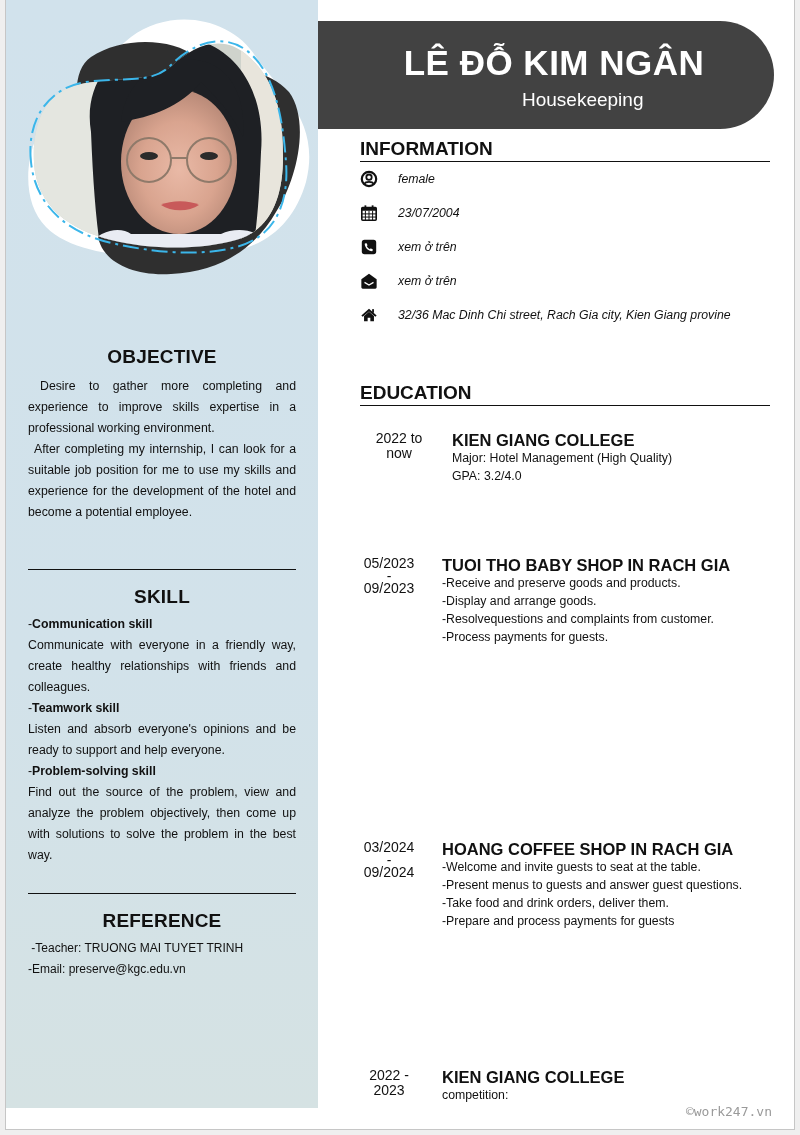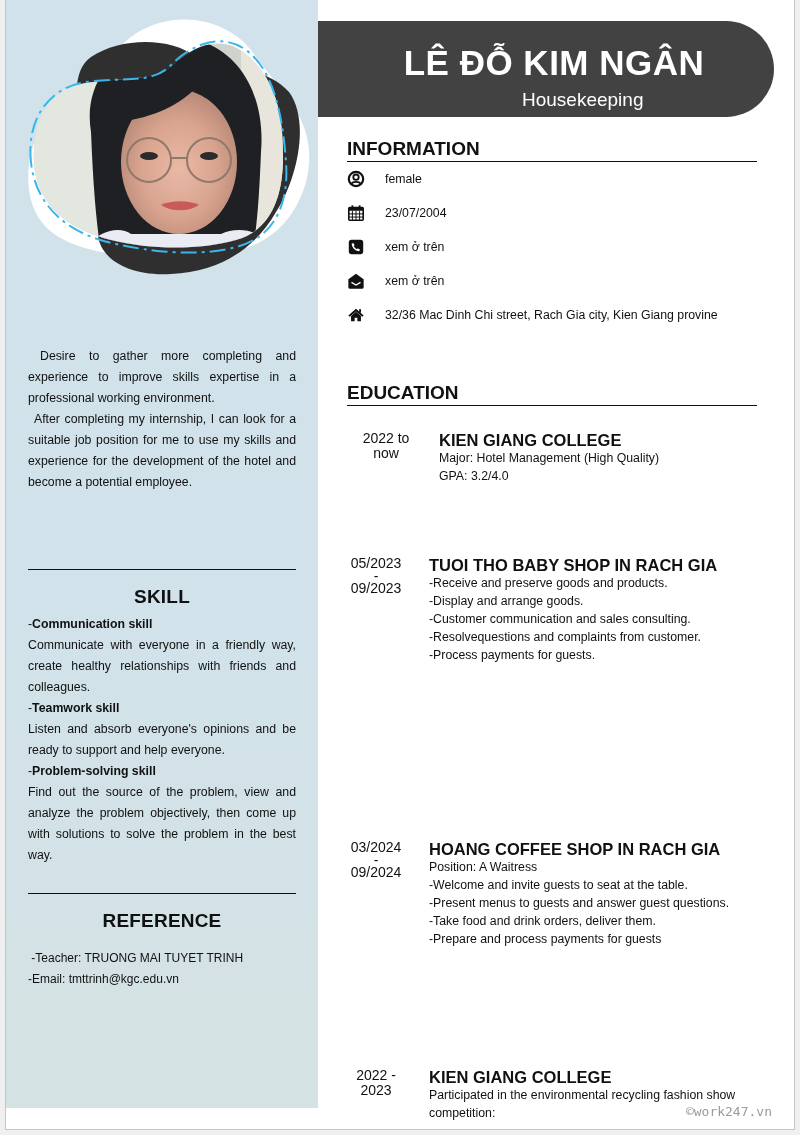--- a/index.html
+++ b/index.html
@@ -27,38 +27,38 @@
   }
   .side-para { font-size: 12.3px; line-height: 21px; text-align: justify; color: #111; }
   .indent { text-indent: 6px; }
   .side-rule { position: absolute; left: 22px; width: 268px; height: 1px; background: #111; }
   .skill-name { font-size: 12.3px; line-height: 21px; font-weight: bold; }
   .skill-name .dash { font-weight: normal; }
   .ref-line { font-size: 12px; line-height: 21px; }
 
   
   .header {
-    position: absolute; left: 312px; top: 21px; width: 456px; height: 96px;
+    position: absolute; left: 312px; top: 21px; width: 456px; height: 108px;
     background: #424242; border-radius: 0 60px 60px 0;
   }
   .header .name {
     position: absolute; left: 0; right: 0; top: 22px; text-align: center;
     color: #fff; font-weight: bold; font-size: 35px; letter-spacing: 0.5px; padding-left: 16px;
   }
   .header .role {
     position: absolute; left: 204px; top: 68px; color: #fff; font-size: 19px;
   }
 
   
-  .main-section { position: absolute; left: 341px; width: 410px; }
+  .main-section { position: absolute; left: 354px; width: 410px; }
   .main-title {
     font-weight: bold; font-size: 19px; color: #111; padding-bottom: 1px;
     border-bottom: 1.5px solid #111;
   }
-  .info-row { position: relative; height: 34px; display: flex; align-items: center; }
+  .info-row { position: relative; height: 34px; display: flex; align-items: center; font-style: italic; }
   .info-icon { width: 18px; height: 18px; display: inline-flex; align-items: center; justify-content: center; }
   .info-icon svg { width: 18px; height: 18px; }
   .info-text { position: absolute; left: 38px; font-size: 12.3px; color: #111; }
 
   .entry { position: relative; }
   .entry .date {
     position: absolute; left: 0; width: 58px; text-align: center;
     font-size: 14px; line-height: 15px; color: #111;
   }
   .entry .body { position: absolute; left: 82px; width: 330px; }
@@ -115,20 +115,21 @@
           <path d="M140 193 C 150 188, 168 188, 178 193 C 168 200, 150 200, 140 193 Z" fill="#c85a5a"></path>
 
           <path d="M60 240 C 80 215, 100 215, 110 222 L 200 222 C 215 215, 240 215, 255 240 Z" fill="#e9ecf3"></path>
         </g>
 
         <path d="M10 150 C 5 105, 30 75, 65 70 C 100 65, 130 72, 148 55 C 170 32, 200 20, 225 38 C 255 60, 262 110, 265 150 C 268 190, 255 225, 215 235 C 180 245, 130 240, 95 232 C 55 224, 15 200, 10 150 Z" fill="none" stroke="#3bb6ea" stroke-width="2" stroke-dasharray="16 5 3 5"></path>
       </svg>
     </div>
 
     <div class="side-section" style="top:346px;">
+      <div class="side-title">OBJECTIVE</div>
       <p class="side-para indent" style="text-indent:12px;">Desire to gather more completing and experience to improve skills expertise in a professional working environment.</p>
       <p class="side-para indent">After completing my internship, I can look for a suitable job position for me to use my skills and experience for the development of the hotel and become a potential employee.</p>
     </div>
 
     <div class="side-rule" style="top:569px;"></div>
 
     <div class="side-section" style="top:586px;">
       <div class="side-title" style="margin-bottom:6px;">SKILL</div>
 
       <div class="skill-name"><span class="dash">-</span><span>Communication skill</span></div>
@@ -137,23 +138,23 @@
       <div class="skill-name"><span class="dash">-</span><span>Teamwork skill</span></div>
       <p class="side-para">Listen and absorb everyone's opinions and be ready to support and help everyone.</p>
 
       <div class="skill-name"><span class="dash">-</span><span>Problem-solving skill</span></div>
       <p class="side-para">Find out the source of the problem, view and analyze the problem objectively, then come up with solutions to solve the problem in the best way.</p>
     </div>
 
     <div class="side-rule" style="top:893px;"></div>
 
     <div class="side-section" style="top:910px;">
-      <div class="side-title" style="margin-bottom:16px;text-align:center;">REFERENCE</div>
+      <div class="side-title" style="margin-bottom:6px;text-align:center;">REFERENCE</div>
       <div class="ref-line" style="white-space:pre;"> -Teacher: TRUONG MAI TUYET TRINH</div>
-      <div class="ref-line">-Email: tmttrinh@kgc.edu.vn</div>
+      <div class="ref-line">-Email: preserve@kgc.edu.vn</div>
     </div>
   </div>
 
   <div class="header">
     <div class="name">LÊ ĐỖ KIM NGÂN</div>
     <div class="role">Housekeeping</div>
   </div>
 
   <div class="main-section" style="top:138px;">
     <div class="main-title">INFORMATION</div>
@@ -231,50 +232,47 @@
     <div class="entry" style="top:20px; height:130px;">
       <div class="date">
         <div>05/2023</div>
         <div style="line-height:10px; height:10px;">-</div>
         <div>09/2023</div>
       </div>
       <div class="body">
         <div class="org">TUOI THO BABY SHOP IN RACH GIA</div>
         <div class="line">-Receive and preserve goods and products.</div>
         <div class="line">-Display and arrange goods.</div>
-        <div class="line">-Customer communication and sales consulting.</div>
         <div class="line">-Resolvequestions and complaints from customer.</div>
         <div class="line">-Process payments for guests.</div>
       </div>
     </div>
 
     <div class="entry" style="top:174px; height:110px;">
       <div class="date">
         <div>03/2024</div>
         <div style="line-height:10px; height:10px;">-</div>
         <div>09/2024</div>
       </div>
       <div class="body">
         <div class="org">HOANG COFFEE SHOP IN RACH GIA</div>
-        <div class="line">Position: A Waitress</div>
         <div class="line">-Welcome and invite guests to seat at the table.</div>
         <div class="line">-Present menus to guests and answer guest questions.</div>
         <div class="line">-Take food and drink orders, deliver them.</div>
         <div class="line">-Prepare and process payments for guests</div>
       </div>
     </div>
 
     <div class="entry" style="top:292px; height:100px;">
       <div class="date" style="left:0;">
         <div>2022 -</div>
         <div>2023</div>
       </div>
       <div class="body">
         <div class="org">KIEN GIANG COLLEGE</div>
-        <div class="line">Participated in the environmental recycling fashion show</div>
         <div class="line">competition:</div>
 
       </div>
     </div>
   </div>
 
   <div class="watermark">©work247.vn</div>
 </div>
 
 </body></html>

